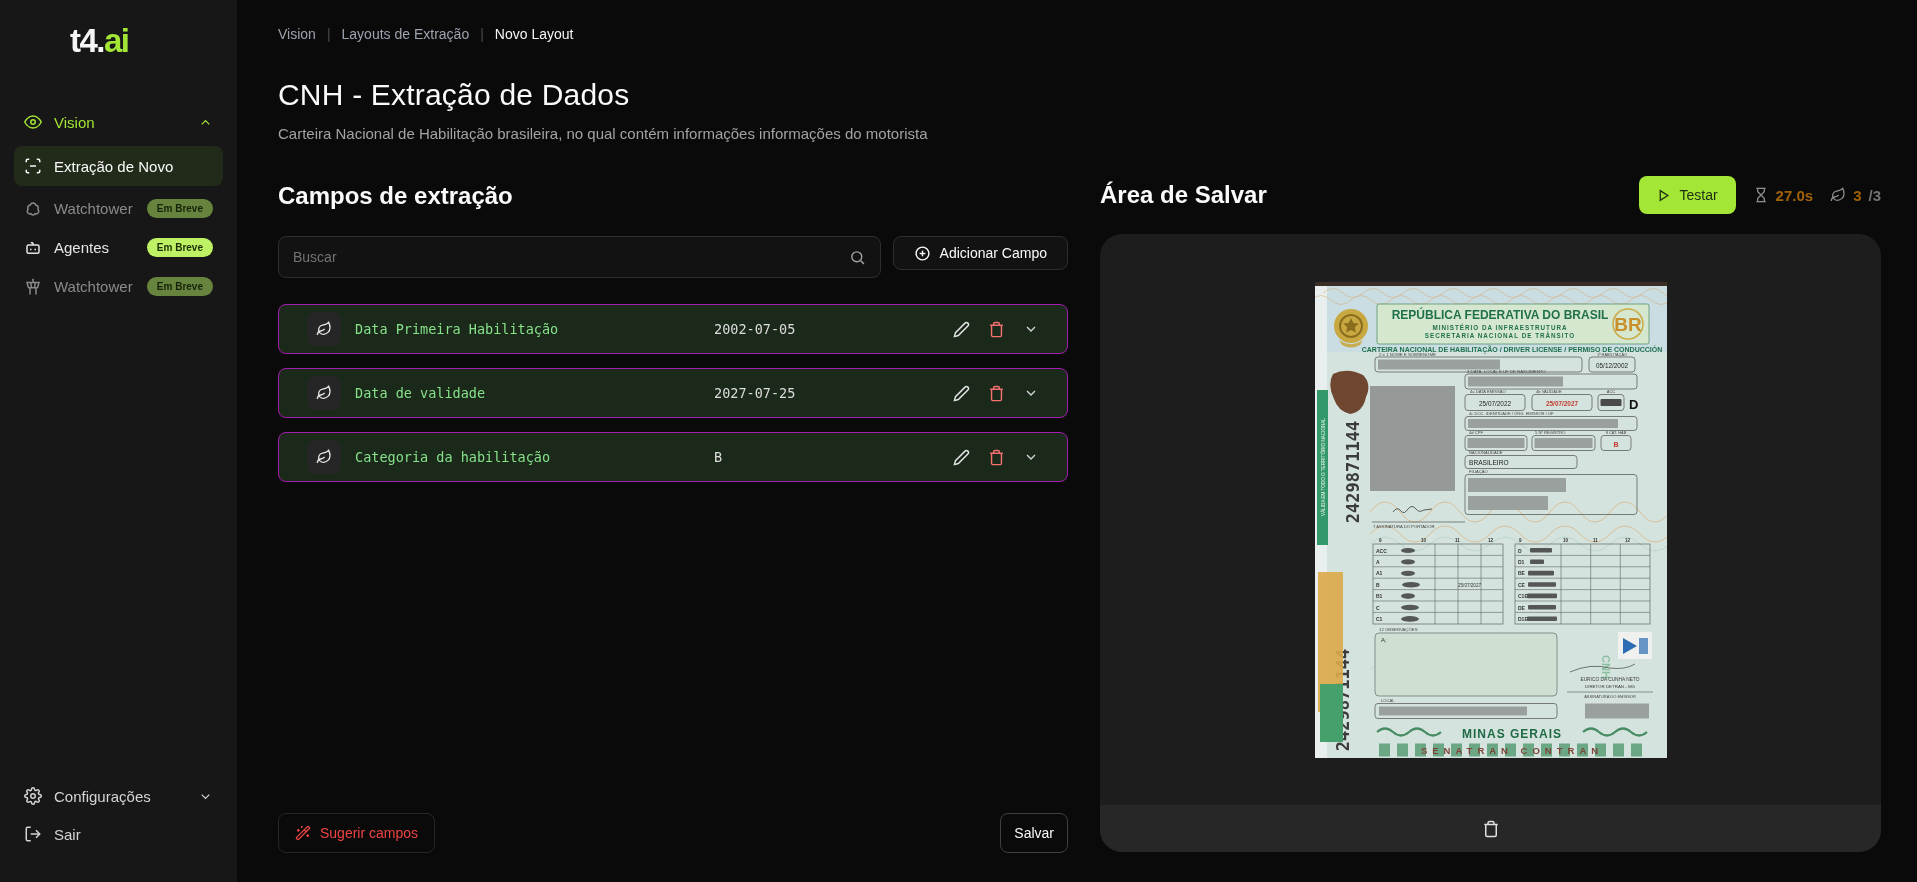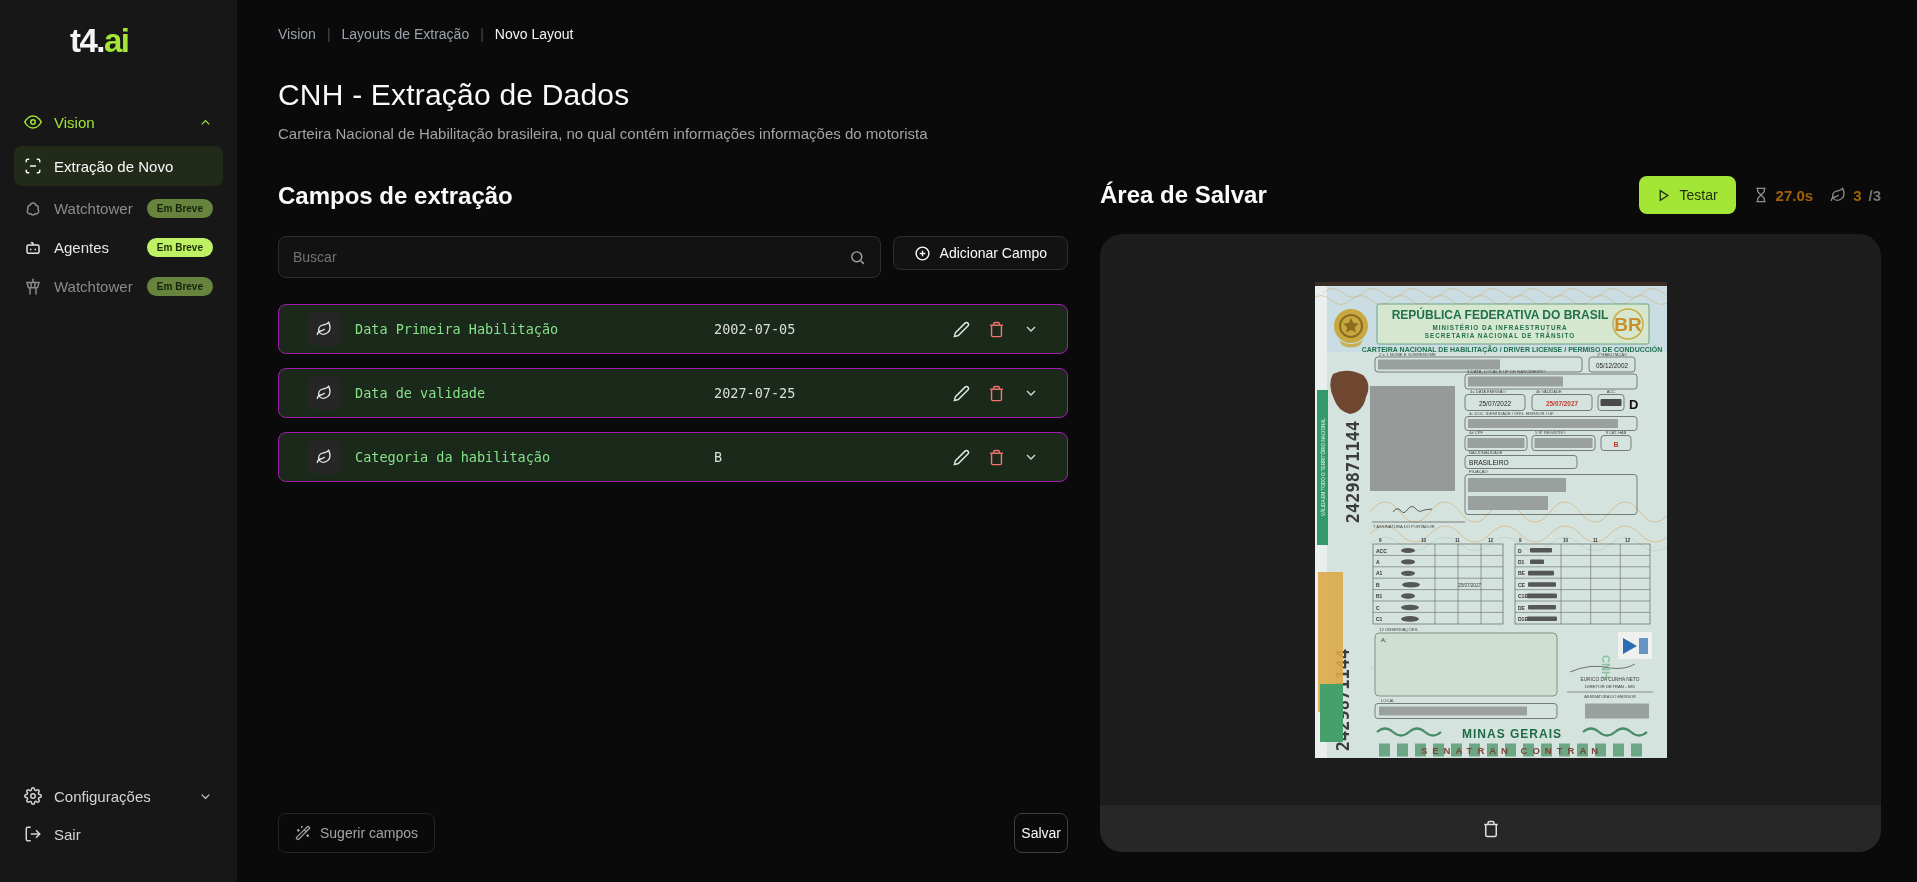--- a/index.html
+++ b/index.html
@@ -81,22 +81,22 @@
   .mono { font-family:"DejaVu Sans Mono", monospace; }
   .field-name { width:345px; font-size:13.5px; color:#86e189; }
   .field-value { font-size:13.5px; color:#dcdcdc; }
   .row-actions { margin-left:auto; display:flex; align-items:center; gap:18px; }
   .act { background:none; border:none; cursor:pointer; padding:0; display:flex; }
   .act-edit { color:#e5e5e5; }
   .act-del { color:#f87171; }
   .act-exp { color:#d4d4d4; }
 
   .left-footer { margin-top:auto; display:flex; justify-content:space-between; padding-bottom:29px; }
-  .suggest-btn { height:40px; padding:0 16px; color:#a3a3a3; border-color:#262626; background:transparent; }
-  .save-btn { height:40px; padding:0 6px; border-color:#3f3f3f; background:transparent; }
+  .suggest-btn { height:40px; padding:0 16px; color:#ef4444; border-color:#262626; background:transparent; }
+  .save-btn { height:40px; padding:0 13px; border-color:#3f3f3f; background:transparent; }
 
   
   .right-col { flex:1; display:flex; flex-direction:column; min-width:0; }
   .test-header { display:flex; align-items:center; margin-bottom:20px; }
   .test-controls { margin-left:auto; display:flex; align-items:center; gap:17px; }
   .test-btn {
     height:38px; padding:0 18px; background:#a3e635; color:#1f2d10;
     border:none; border-radius:8px; font-size:14px; display:flex; align-items:center; gap:9px;
     cursor:pointer; font-family:"Liberation Sans", sans-serif;
   }

